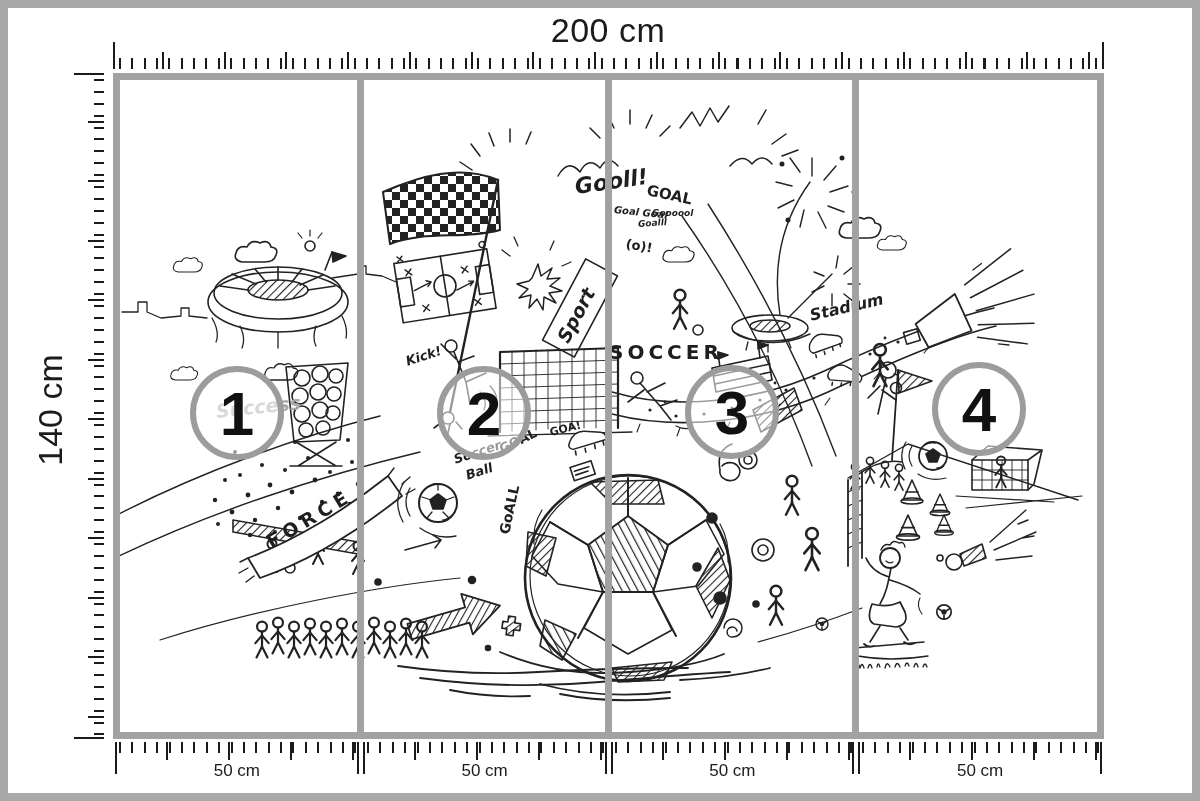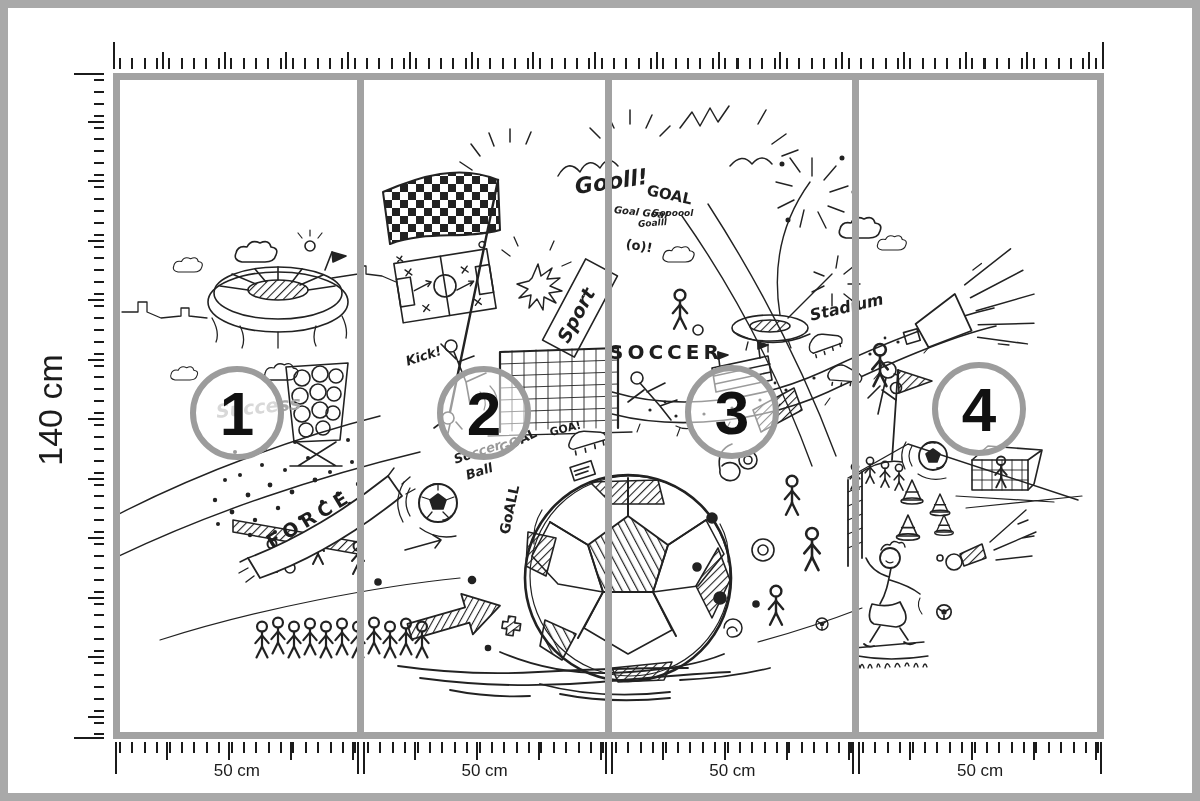--- a/index.html
+++ b/index.html
@@ -49,20 +49,21 @@
   
   .panel-circle{position:absolute;width:82px;height:82px;border:6px solid #9c9c9c;border-radius:50%;
     background:rgba(255,255,255,0.55);z-index:4;display:flex;align-items:center;justify-content:center;
     font-size:62px;font-weight:bold;color:#111;}
 </style>
 </head>
 <body>
 
 <div class="mockup">
 
+  <div class="top-label">200 cm</div>
   <div class="left-label">140 cm</div>
 
   <div class="top-ruler"></div>
   <div class="left-ruler"></div>
 
   <div class="wall-frame"></div>
 
   <svg class="art" viewBox="0 0 977 652" xmlns="http://www.w3.org/2000/svg">
     <defs>
       <pattern id="hatch" width="6" height="6" patternUnits="userSpaceOnUse" patternTransform="rotate(45)">

